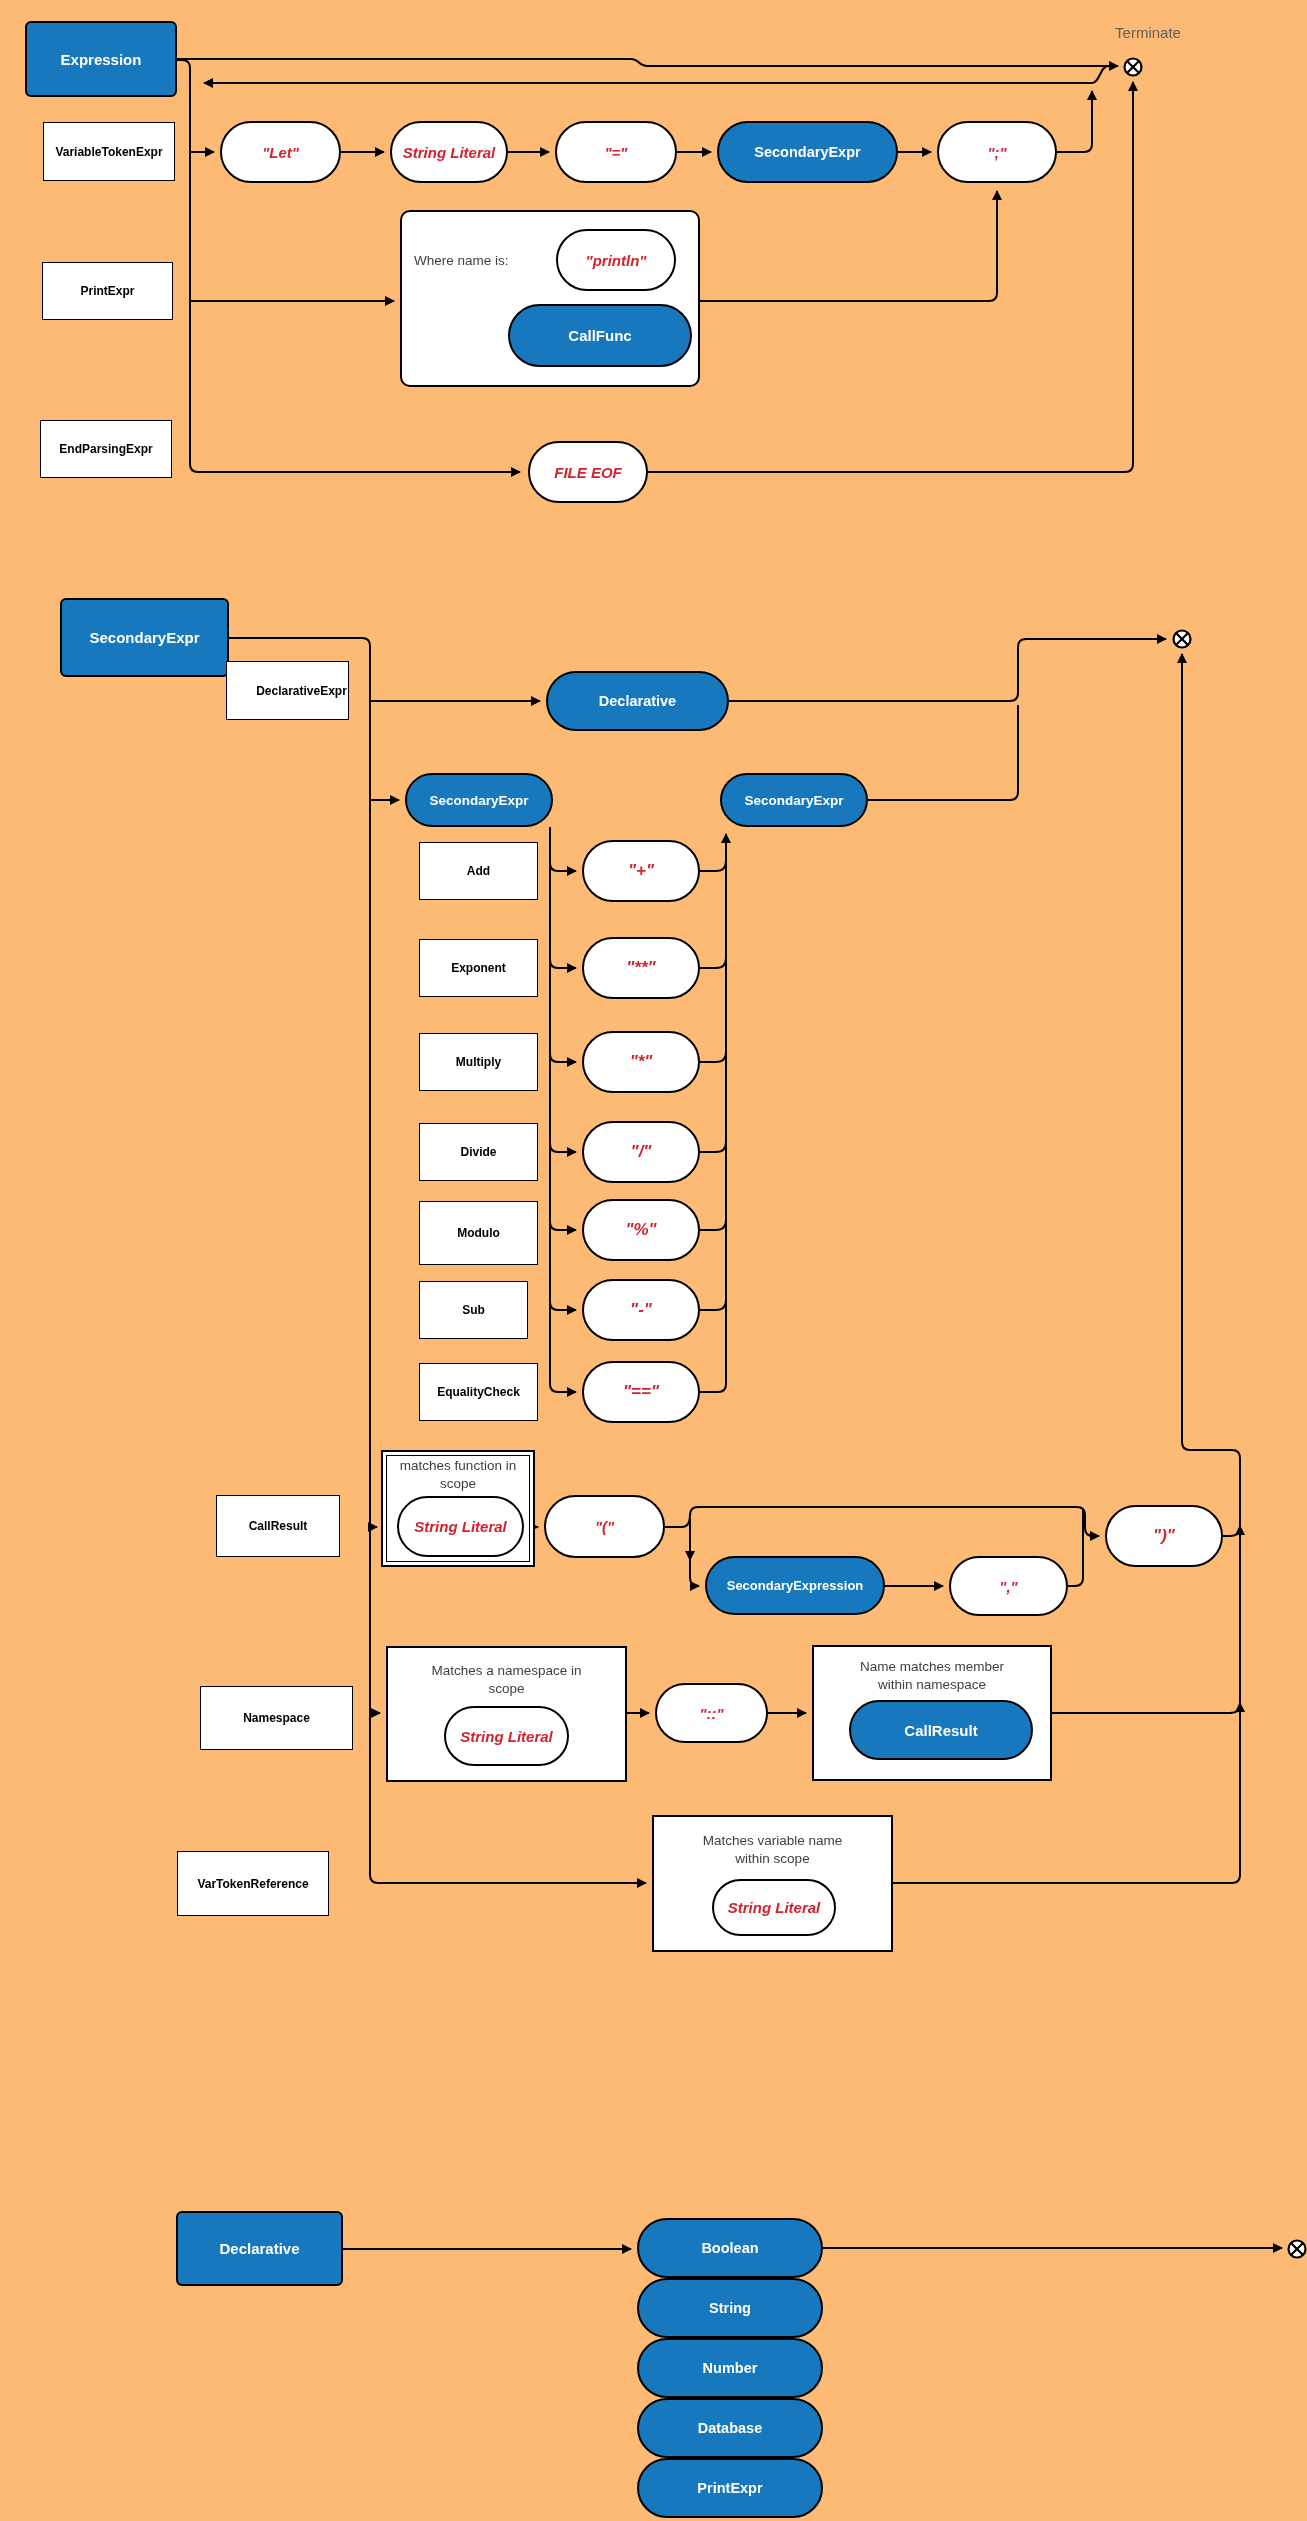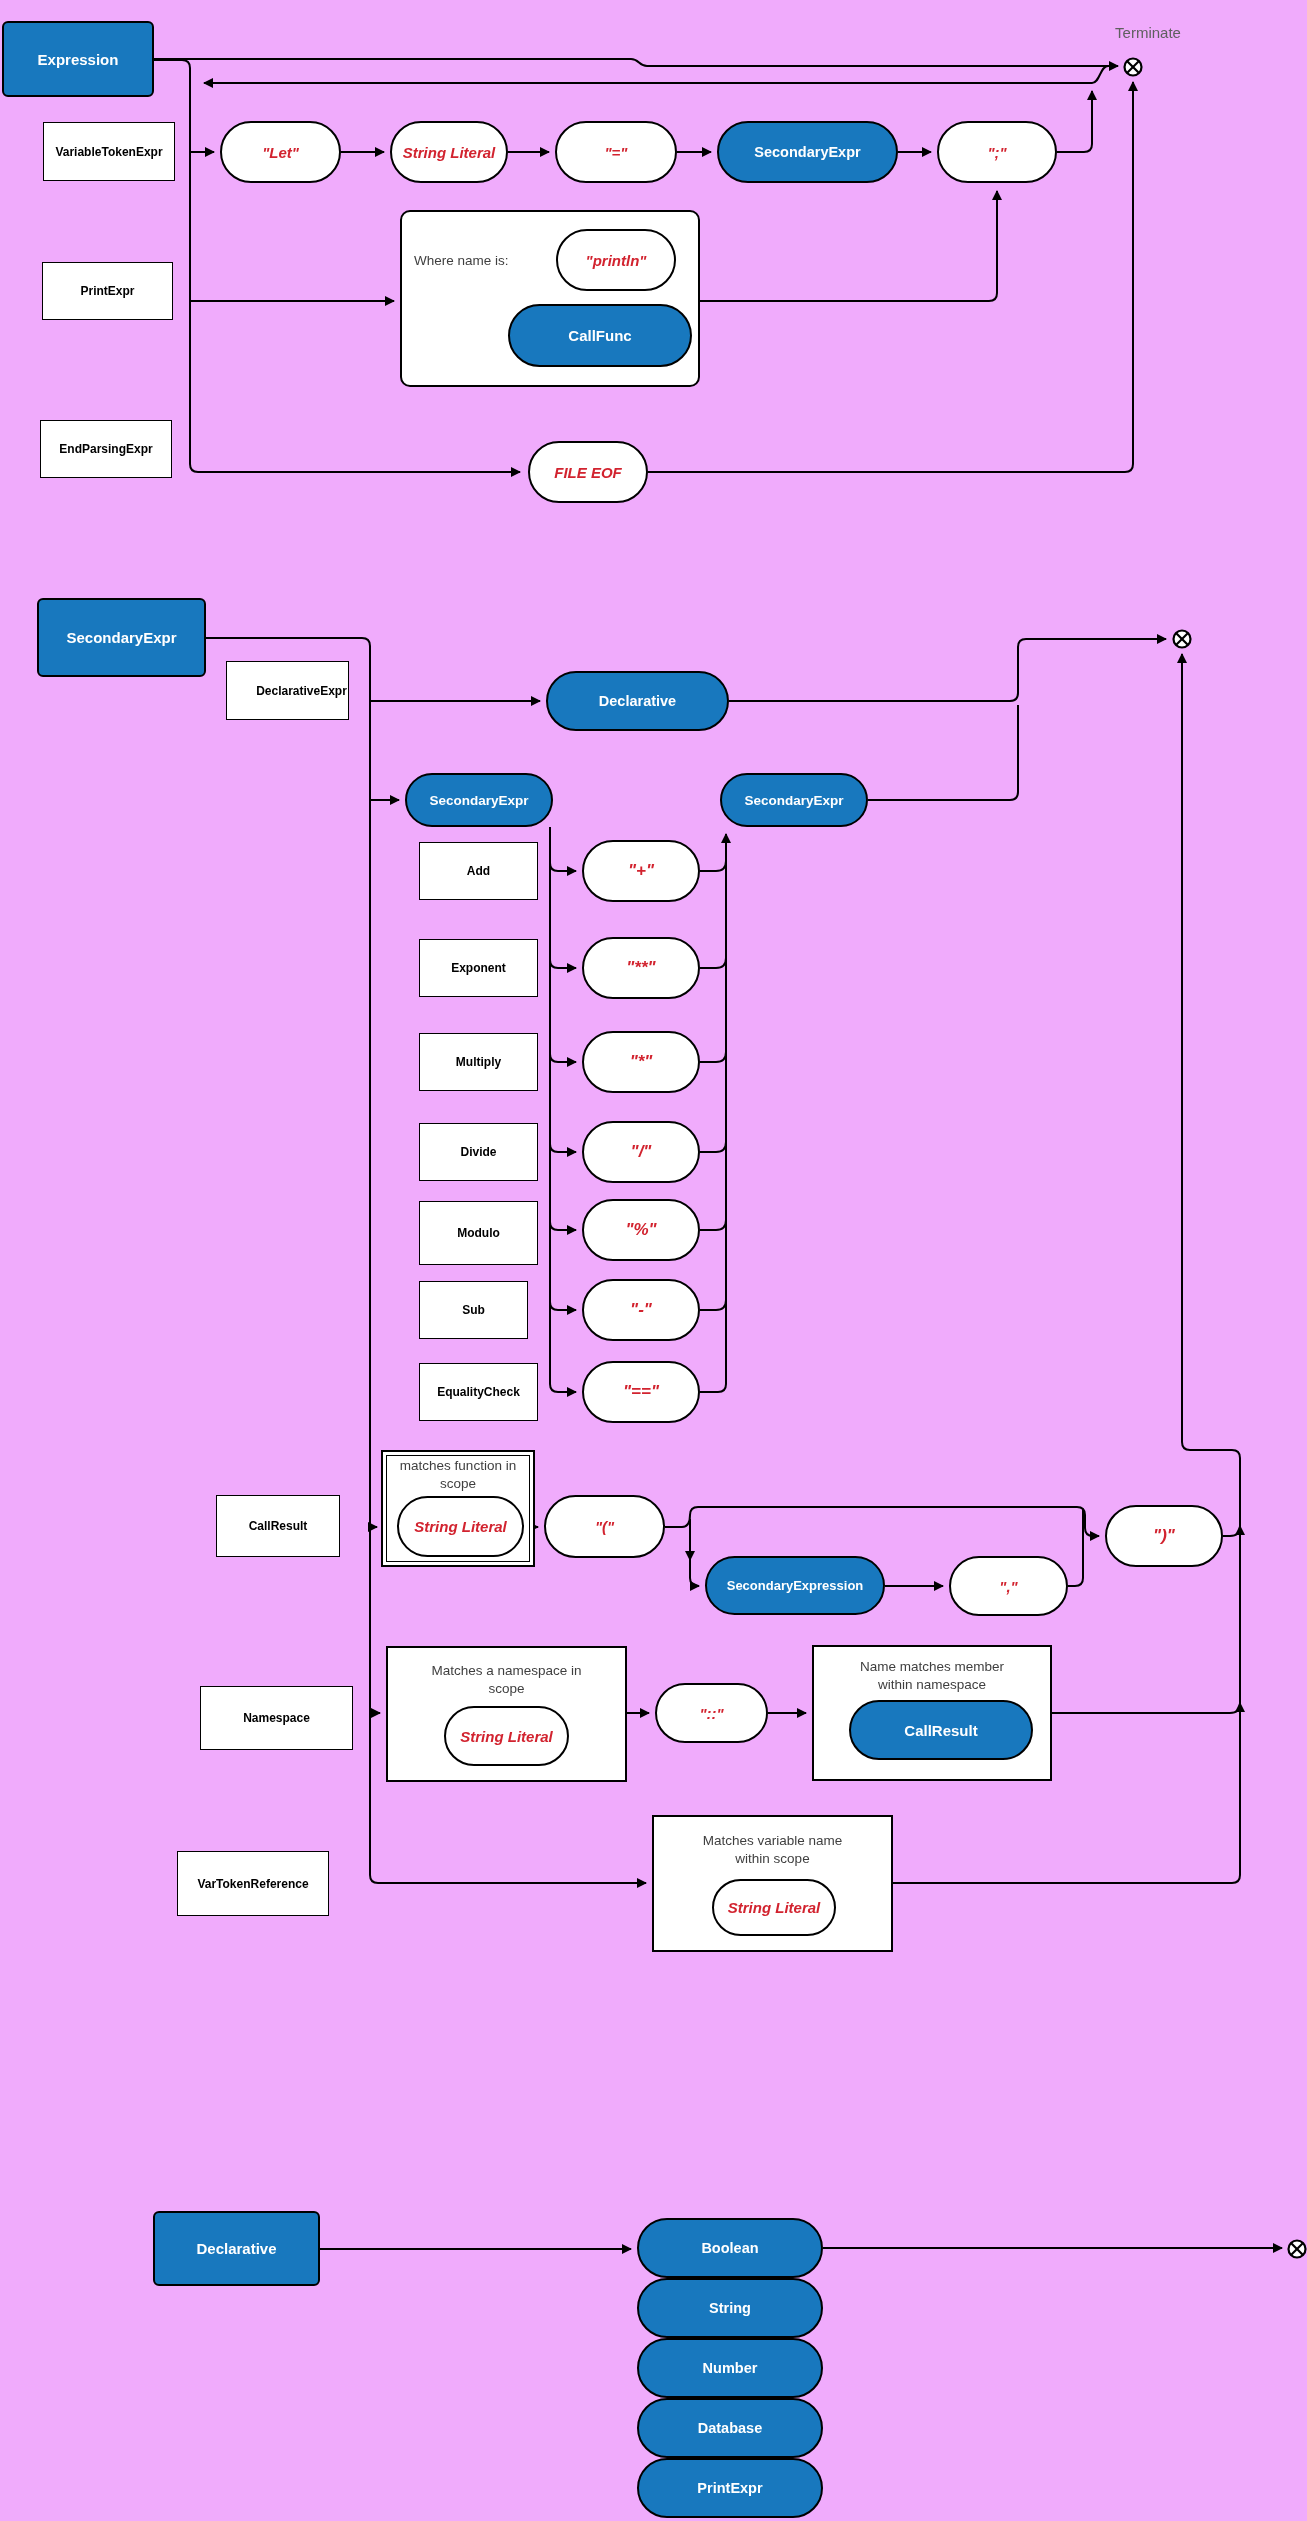--- a/index.html
+++ b/index.html
@@ -1,22 +1,22 @@
 <!DOCTYPE html>
 <html><head>
 <meta charset="utf-8">
 <style>
   html,body{margin:0;padding:0;background:#ffffff;}
-  #canvas{position:relative;width:1307px;height:2521px;background:#f0abfc;
+  #canvas{position:relative;width:1307px;height:2521px;background:#fdba74;
           font-family:"Liberation Sans", sans-serif;overflow:hidden;}
   #wires{position:absolute;left:0;top:0;width:1307px;height:2521px;}
   .abs{position:absolute;box-sizing:border-box;}
   .box-blue{background:#1878be;border:2px solid #000;border-radius:6px;
             color:#fff;font-weight:bold;font-size:15px;
-            display:flex;align-items:center;justify-content:center;text-align:center;}
+            display:flex;align-items:center;justify-content:center;text-align:center;margin-left:23px;}
   .pill-blue{background:#1878be;border:2px solid #000;border-radius:60px;
              color:#fff;font-weight:bold;font-size:14.5px;
              display:flex;align-items:center;justify-content:center;text-align:center;}
   .pill-sm{font-size:13px;}
   .oval{background:#fff;border:2px solid #000;border-radius:60px;
         color:#d2232f;font-weight:bold;font-style:italic;font-size:15px;
         display:flex;align-items:center;justify-content:center;text-align:center;}
   .lbl{background:#fff;border:1.5px solid #000;color:#000;font-weight:bold;font-size:12px;
        display:flex;align-items:center;justify-content:center;text-align:center;}
   .cont{background:#fff;border:2px solid #000;}

